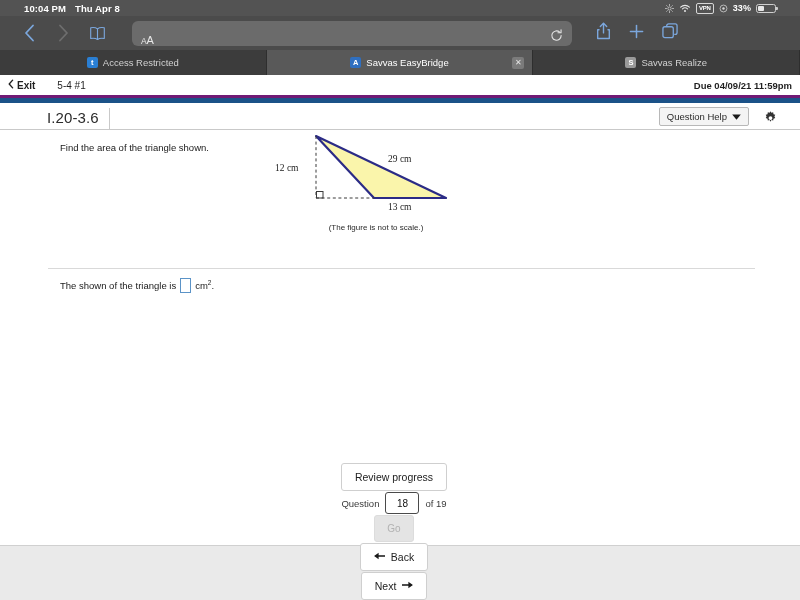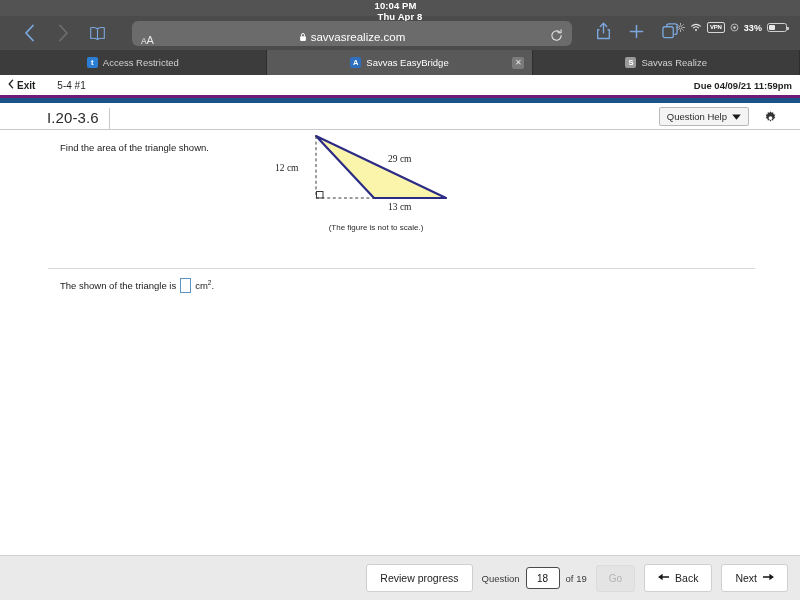--- a/index.html
+++ b/index.html
@@ -11,25 +11,24 @@
     -webkit-font-smoothing: antialiased;
   }
 
   
   .statusbar {
     height: 16px;
     background: #535353;
     color: #ffffff;
     display: flex;
     align-items: center;
-    padding: 0 13px;
+    padding: 0 24px;
     font-size: 9.5px;
     font-weight: bold;
     letter-spacing: .1px;
-    flex-direction: column;
   }
   .sb-time { margin-right: 9px; }
   .sb-date { }
   .sb-right {
     margin-left: auto;
     display: flex;
     align-items: center;
     gap: 5px;
     font-size: 9px;
     font-weight: bold;
@@ -289,28 +288,29 @@
     font-size: 11px;
     color: #3a3a3a;
     font-weight: bold;
     line-height: 1;
   }
 
   
   .bottom-nav {
     position: absolute;
     left: 0; right: 0; bottom: 0;
-    height: 45px;
+    height: 55px;
     background: #eaeaea;
     border-top: 1px solid #d0d0d0;
     display: flex;
     align-items: center;
     justify-content: flex-end;
     padding-right: 12px;
-    gap: 9px;
+    gap: 1px;
+    flex-direction: column;
   }
   .btn-white {
     background: #ffffff;
     border: 1px solid #cfcfcf;
     border-radius: 3px;
     font-size: 10.5px;
     color: #222;
     padding: 7px 13px;
     display: flex;
     align-items: center;
@@ -408,29 +408,20 @@
   </div>
   <div class="nav-btn">
     <svg width="17" height="15" viewBox="0 0 20 17">
         <path d="M10 3c-2-1.6-5-1.8-8-1.3v12.6c3-.5 6-.3 8 1.3 2-1.6 5-1.8 8-1.3V1.7c-3-.5-6-.3-8 1.3z" fill="none" stroke="#7ba7dd" stroke-width="1.3" stroke-linejoin="round"></path>
         <line x1="10" y1="3" x2="10" y2="15.6" stroke="#7ba7dd" stroke-width="1.3"></line>
       </svg>
   </div>
 
   <div class="addressbar">
     <span class="aa"><span class="small">A</span><span>A</span></span>
-    <span class="url-wrap">
-      <span>
-        <svg width="8" height="10" viewBox="0 0 10 12">
-            <rect x="1.4" y="5" width="7.2" height="6" rx="1.2" fill="#ffffff"></rect>
-            <path d="M3.2 5V3.4a1.8 1.8 0 013.6 0V5" fill="none" stroke="#ffffff" stroke-width="1.2"></path>
-          </svg>
-      </span>
-      <span class="url-text">savvasrealize.com</span>
-    </span>
     <span class="reload">
       <svg width="13" height="13" viewBox="0 0 14 14">
           <path d="M12 7a5 5 0 11-1.6-3.6" fill="none" stroke="#e4e4e4" stroke-width="1.2" stroke-linecap="round"></path>
           <polyline points="11.9,0.8 11.9,4.1 8.6,4.1" fill="none" stroke="#e4e4e4" stroke-width="1.2" stroke-linecap="round" stroke-linejoin="round"></polyline>
         </svg>
     </span>
   </div>
 
   <div class="right-icons">
     <span>

